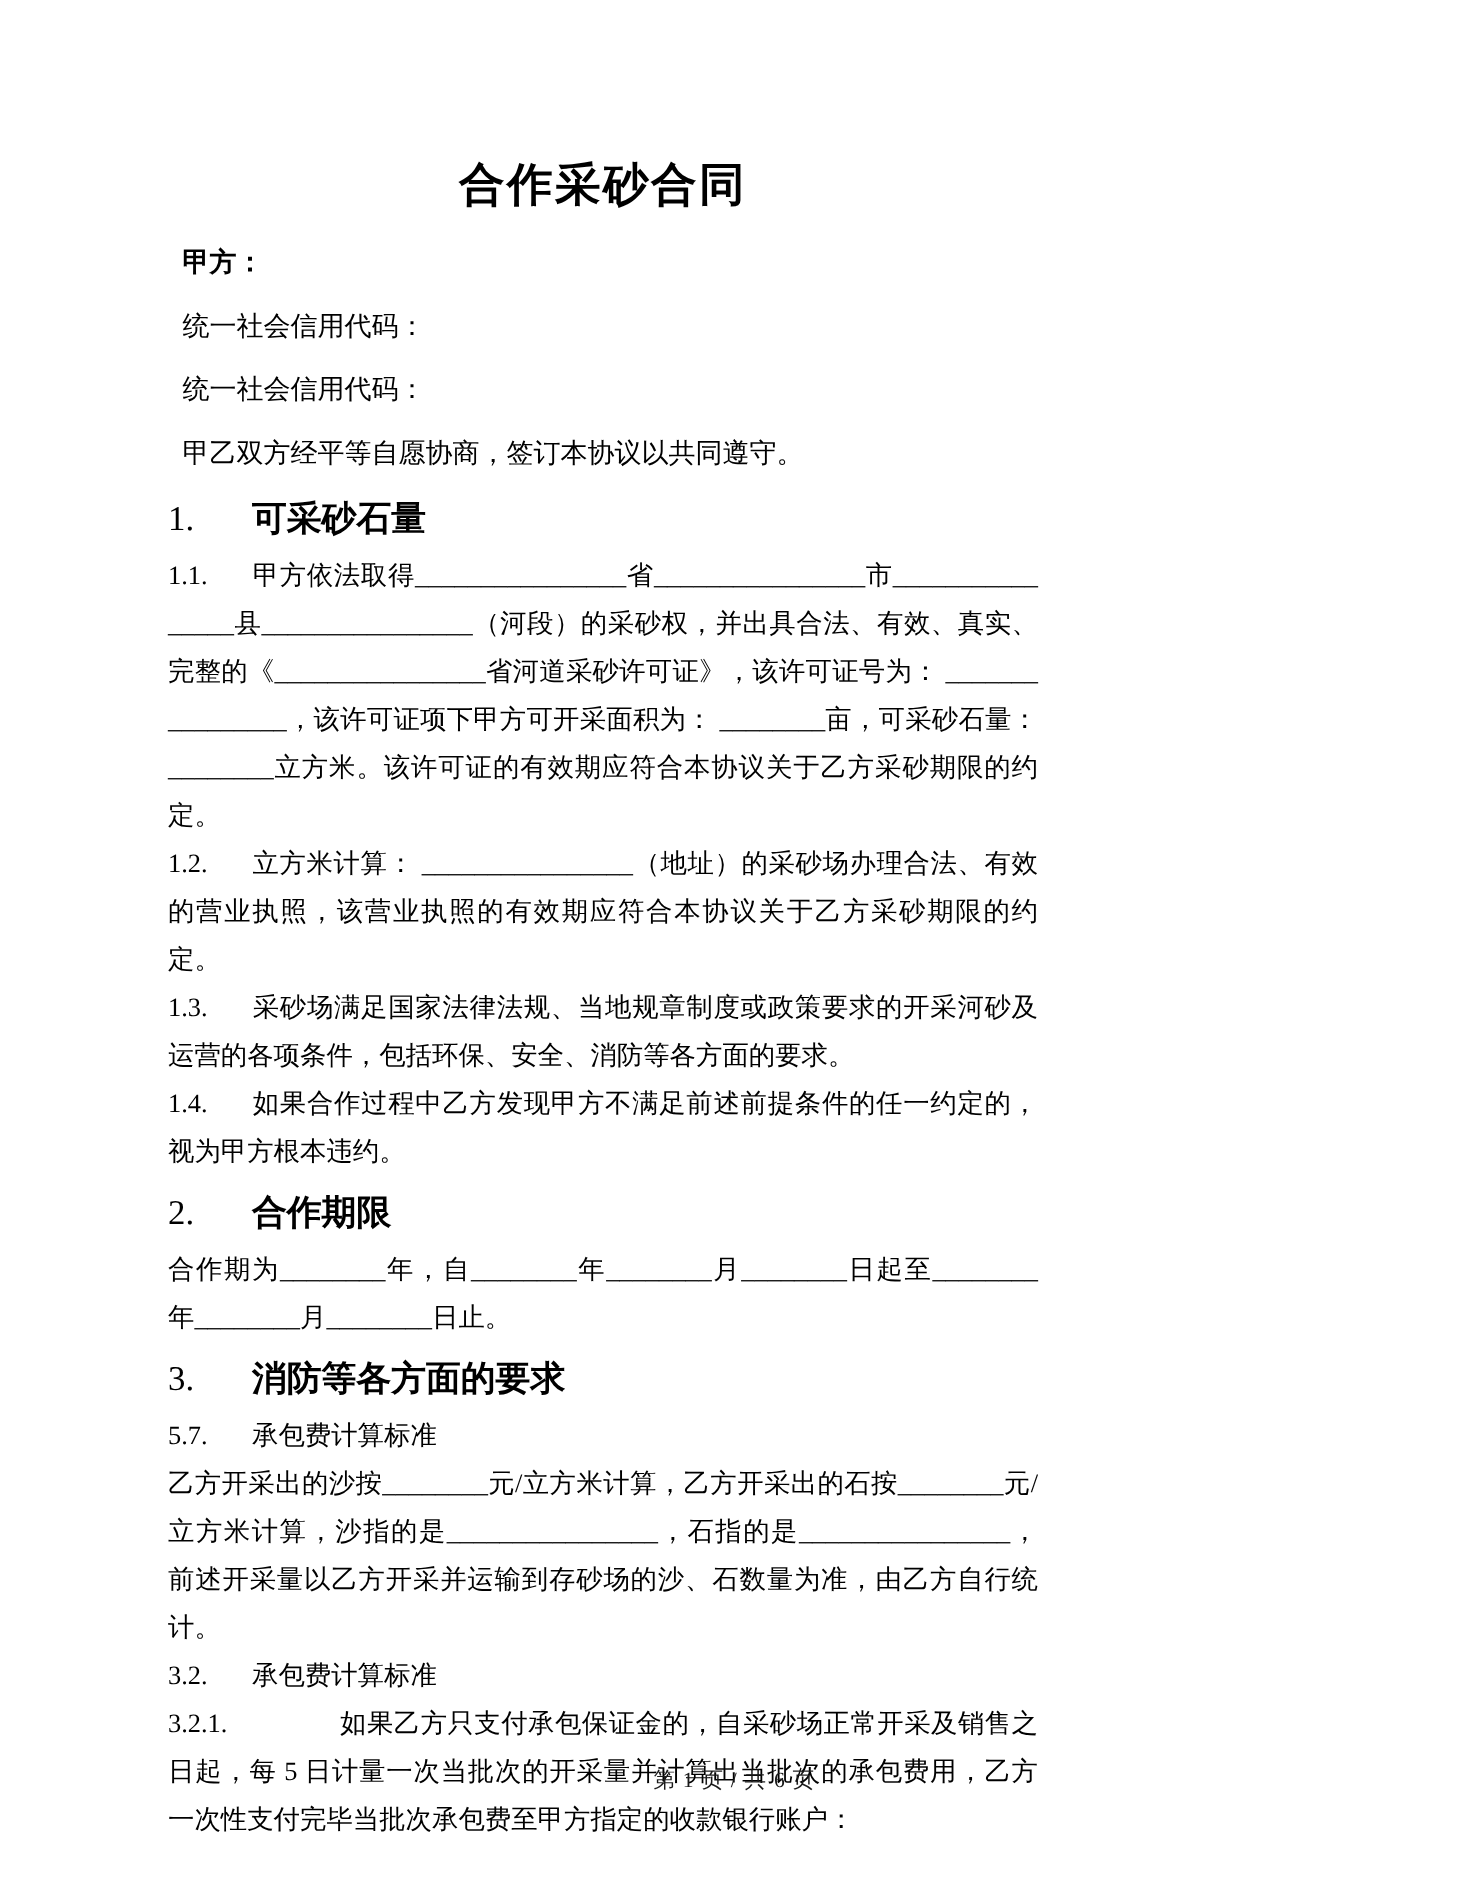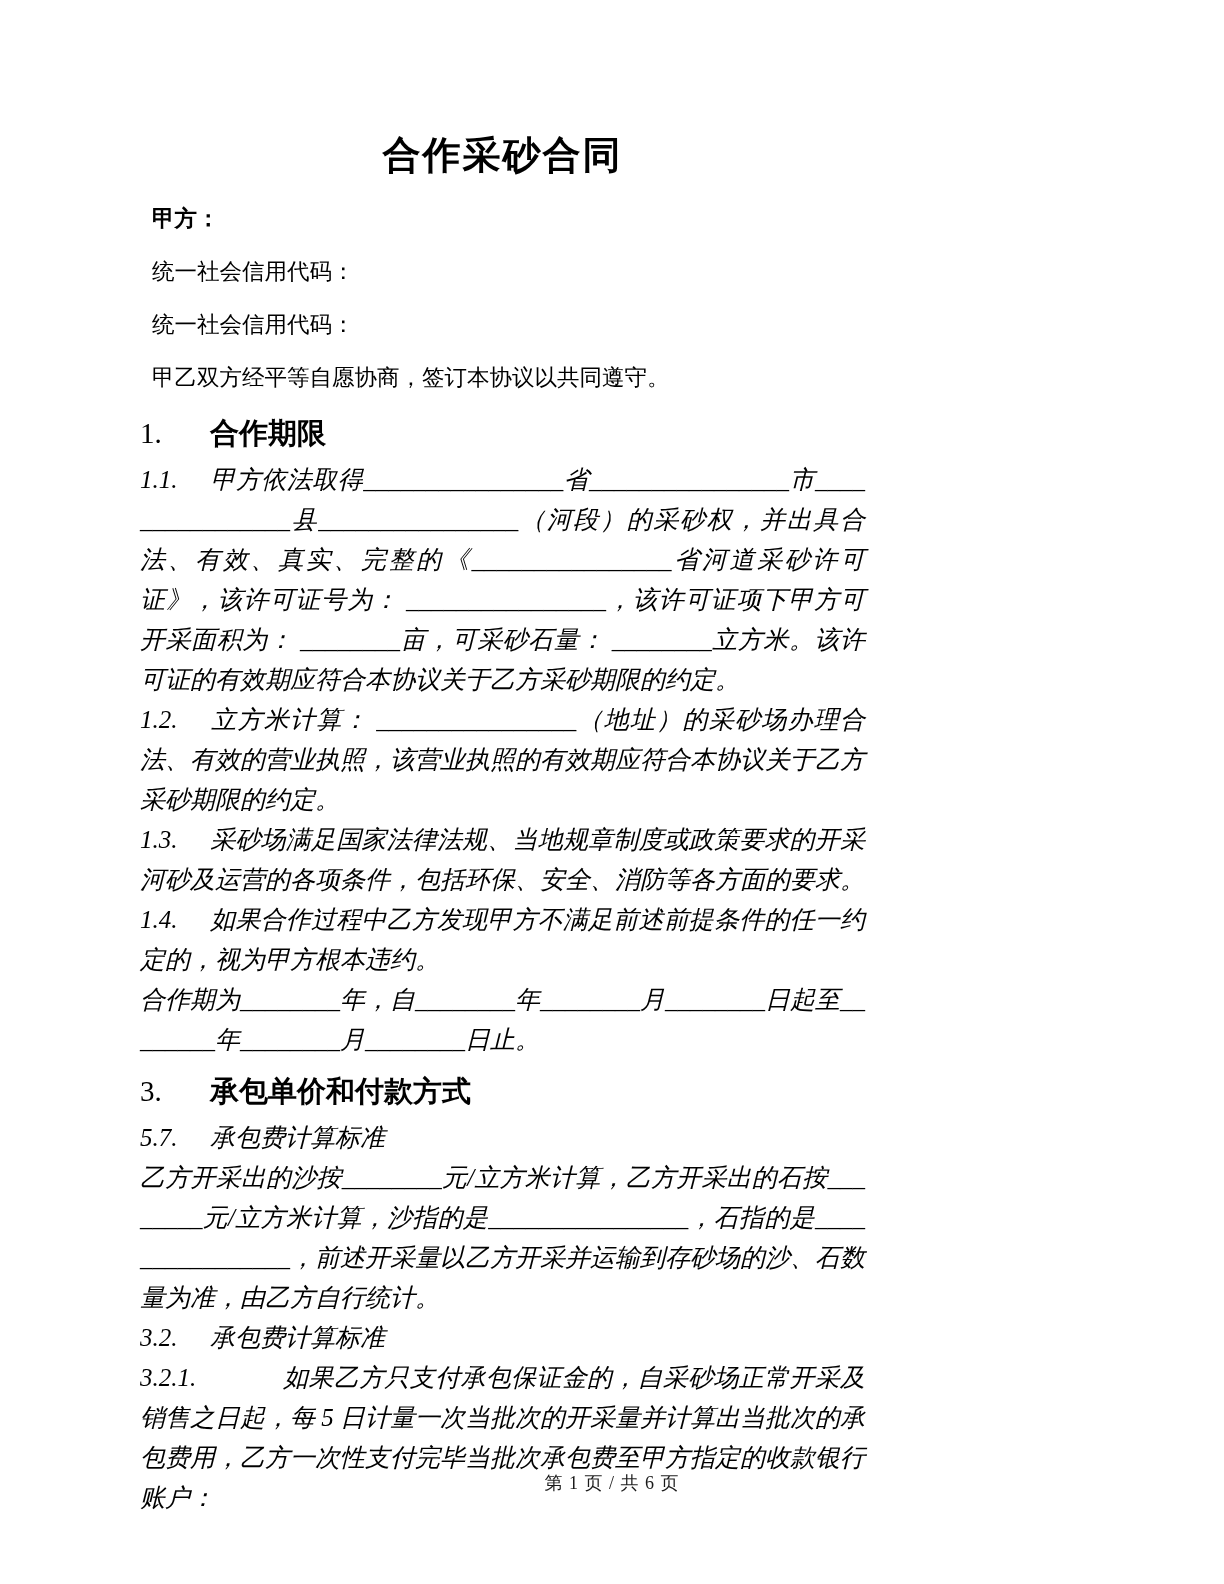--- a/index.html
+++ b/index.html
@@ -32,25 +32,24 @@
   }
   p.line {
     margin: 12px;
     font-size: 22.5px;
     line-height: 41px;
     word-break: break-all;
     text-align: justify;
   }
   p.clause {
     margin: 0;
-    font-size: 25px;
+    font-size: 22px;
     line-height: 40px;
     word-break: break-all;
     text-align: justify;
-    font-style: italic;
   }
   p.bold {
     font-weight: 700;
   }
   h2.section-heading {
     margin: 8px 0 4px 0;
     font-size: 29px;
     line-height: 46px;
     font-weight: 700;
   }
@@ -84,41 +83,44 @@
 <div class="page">
 
   <h1 class="doc-title">合作采砂合同</h1>
 
   <p class="line bold">甲方：</p>
   <p class="line">统一社会信用代码：</p>
   <p class="line">统一社会信用代码：</p>
   <p class="line">甲乙双方经平等自愿协商，签订本协议以共同遵守。</p>
 
   <h2 class="section-heading">
-    <span class="hnum">1.</span><span>合作期限</span>
+    <span class="hnum">1.</span><span>可采砂石量</span>
   </h2>
 
   <p class="clause">
     <span class="num">1.1.</span><span>甲方依法取得________________省________________市________________县________________（河段）的采砂权，并出具合法、有效、真实、完整的《________________省河道采砂许可证》，该许可证号为： ________________，该许可证项下甲方可开采面积为： ________亩，可采砂石量： ________立方米。该许可证的有效期应符合本协议关于乙方采砂期限的约定。</span>
   </p>
   <p class="clause">
     <span class="num">1.2.</span><span>立方米计算： ________________（地址）的采砂场办理合法、有效的营业执照，该营业执照的有效期应符合本协议关于乙方采砂期限的约定。</span>
   </p>
   <p class="clause">
     <span class="num">1.3.</span><span>采砂场满足国家法律法规、当地规章制度或政策要求的开采河砂及运营的各项条件，包括环保、安全、消防等各方面的要求。</span>
   </p>
   <p class="clause">
     <span class="num">1.4.</span><span>如果合作过程中乙方发现甲方不满足前述前提条件的任一约定的，视为甲方根本违约。</span>
   </p>
 
+  <h2 class="section-heading">
+    <span class="hnum">2.</span><span>合作期限</span>
+  </h2>
 
   <p class="clause">合作期为________年，自________年________月________日起至________年________月________日止。</p>
 
   <h2 class="section-heading">
-    <span class="hnum">3.</span><span>承包单价和付款方式</span>
+    <span class="hnum">3.</span><span>消防等各方面的要求</span>
   </h2>
 
   <p class="clause">
     <span class="num">5.7.</span><span>承包费计算标准</span>
   </p>
   <p class="clause">乙方开采出的沙按________元/立方米计算，乙方开采出的石按________元/立方米计算，沙指的是________________，石指的是________________，前述开采量以乙方开采并运输到存砂场的沙、石数量为准，由乙方自行统计。</p>
   <p class="clause">
     <span class="num">3.2.</span><span>承包费计算标准</span>
   </p>
   <p class="clause">

